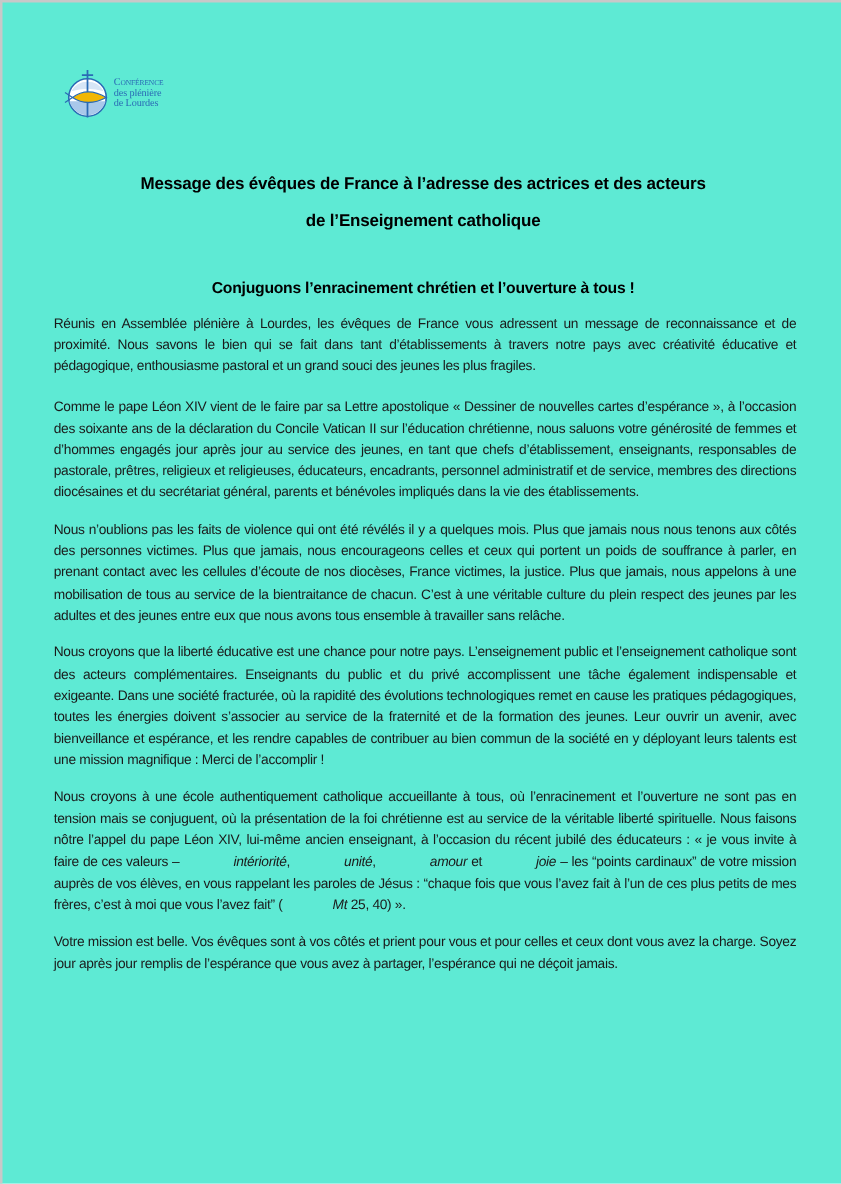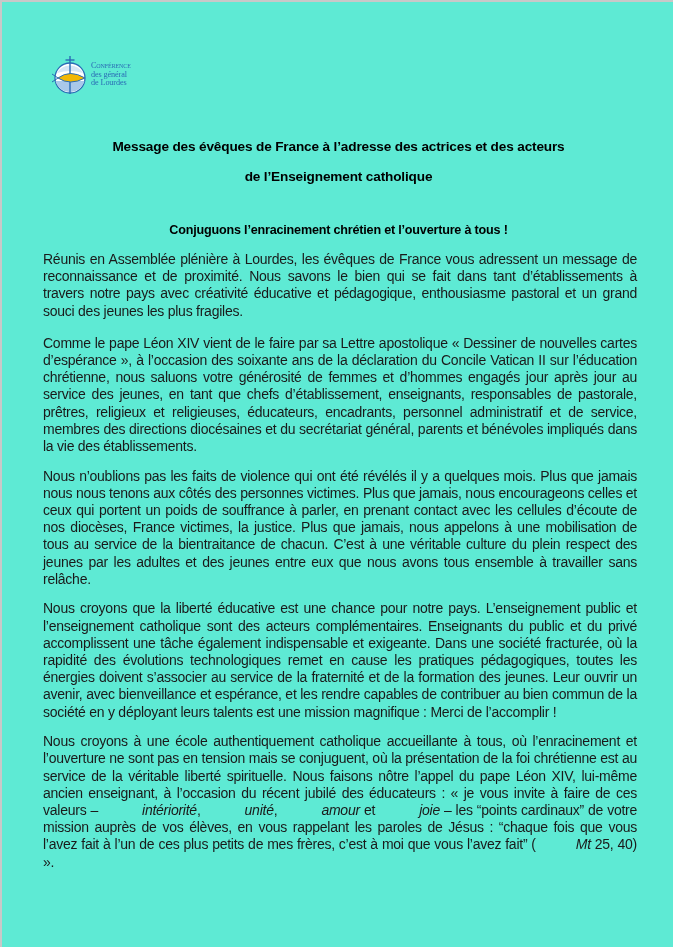--- a/index.html
+++ b/index.html
@@ -73,21 +73,21 @@
     font-size: 12.6px;
     color: #000;
     letter-spacing: -0.2px;
   }
 
   .body-text {
     position: absolute;
     left: 41px;
     width: 594px;
     top: 249px;
-    font-size: 14px;
+    font-size: 11px;
     line-height: 17.2px;
     color: #1a1a1a;
     letter-spacing: -0.25px;
     word-spacing: 0px;
   }
   .body-text p {
     margin: 0 0 12.4px 0;
     text-align: justify;
   }
   .body-text p.p2 { margin-top: 15px; }
@@ -107,31 +107,32 @@
       <path d="M7 19 A15 15 0 0 1 33 19 Q20 15 7 19 Z" fill="#d7e6f6"></path>
 
       <line x1="20" y1="2" x2="20" y2="40" stroke="#2a6bb5" stroke-width="1.4"></line>
       <line x1="15.5" y1="6" x2="24.5" y2="6" stroke="#2a6bb5" stroke-width="1.4"></line>
 
       <path d="M8 24 Q20 15 35 24 Q20 32 8 24 Z" fill="#f2b705" stroke="#2a6bb5" stroke-width="1"></path>
       <path d="M8 24 L2 20 M8 24 L2 28" stroke="#2a6bb5" stroke-width="1" fill="none"></path>
     </svg>
     <div class="logo-text">
       <span class="l1">Conférence</span>
-      <span>des général</span>
+      <span>des plénière</span>
       <span>de Lourdes</span>
     </div>
   </div>
 
   <div class="title t1">Message des évêques de France à l’adresse des actrices et des acteurs</div>
   <div class="title t2">de l’Enseignement catholique</div>
 
   <div class="subtitle">Conjuguons l’enracinement chrétien et l’ouverture à tous !</div>
 
   <div class="body-text">
     <p>Réunis en Assemblée plénière à Lourdes, les évêques de France vous adressent un message de reconnaissance et de proximité. Nous savons le bien qui se fait dans tant d’établissements à travers notre pays avec créativité éducative et pédagogique, enthousiasme pastoral et un grand souci des jeunes les plus fragiles.</p>
     <p class="p2">Comme le pape Léon XIV vient de le faire par sa Lettre apostolique « Dessiner de nouvelles cartes d’espérance », à l’occasion des soixante ans de la déclaration du Concile Vatican II sur l’éducation chrétienne, nous saluons votre générosité de femmes et d’hommes engagés jour après jour au service des jeunes, en tant que chefs d’établissement, enseignants, responsables de pastorale, prêtres, religieux et religieuses, éducateurs, encadrants, personnel administratif et de service, membres des directions diocésaines et du secrétariat général, parents et bénévoles impliqués dans la vie des établissements.</p>
     <p>Nous n’oublions pas les faits de violence qui ont été révélés il y a quelques mois. Plus que jamais nous nous tenons aux côtés des personnes victimes. Plus que jamais, nous encourageons celles et ceux qui portent un poids de souffrance à parler, en prenant contact avec les cellules d’écoute de nos diocèses, France victimes, la justice. Plus que jamais, nous appelons à une mobilisation de tous au service de la bientraitance de chacun. C’est à une véritable culture du plein respect des jeunes par les adultes et des jeunes entre eux que nous avons tous ensemble à travailler sans relâche.</p>
     <p>Nous croyons que la liberté éducative est une chance pour notre pays. L’enseignement public et l’enseignement catholique sont des acteurs complémentaires. Enseignants du public et du privé accomplissent une tâche également indispensable et exigeante. Dans une société fracturée, où la rapidité des évolutions technologiques remet en cause les pratiques pédagogiques, toutes les énergies doivent s’associer au service de la fraternité et de la formation des jeunes. Leur ouvrir un avenir, avec bienveillance et espérance, et les rendre capables de contribuer au bien commun de la société en y déployant leurs talents est une mission magnifique : Merci de l’accomplir !</p>
     <p><span>Nous croyons à une école authentiquement catholique accueillante à tous, où l’enracinement et l’ouverture ne sont pas en tension mais se conjuguent, où la présentation de la foi chrétienne est au service de la véritable liberté spirituelle. Nous faisons nôtre l’appel du pape Léon XIV, lui-même ancien enseignant, à l’occasion du récent jubilé des éducateurs : « je vous invite à faire de ces valeurs – </span><em>intériorité</em><span>, </span><em>unité</em><span>, </span><em>amour</em><span> et </span><em>joie</em><span> – les “points cardinaux” de votre mission auprès de vos élèves, en vous rappelant les paroles de Jésus : “chaque fois que vous l’avez fait à l’un de ces plus petits de mes frères, c’est à moi que vous l’avez fait” (</span><em>Mt</em><span> 25, 40) ».</span></p>
+    <p>Votre mission est belle. Vos évêques sont à vos côtés et prient pour vous et pour celles et ceux dont vous avez la charge. Soyez jour après jour remplis de l’espérance que vous avez à partager, l’espérance qui ne déçoit jamais.</p>
   </div>
 
 </div>
 
 </body></html>

